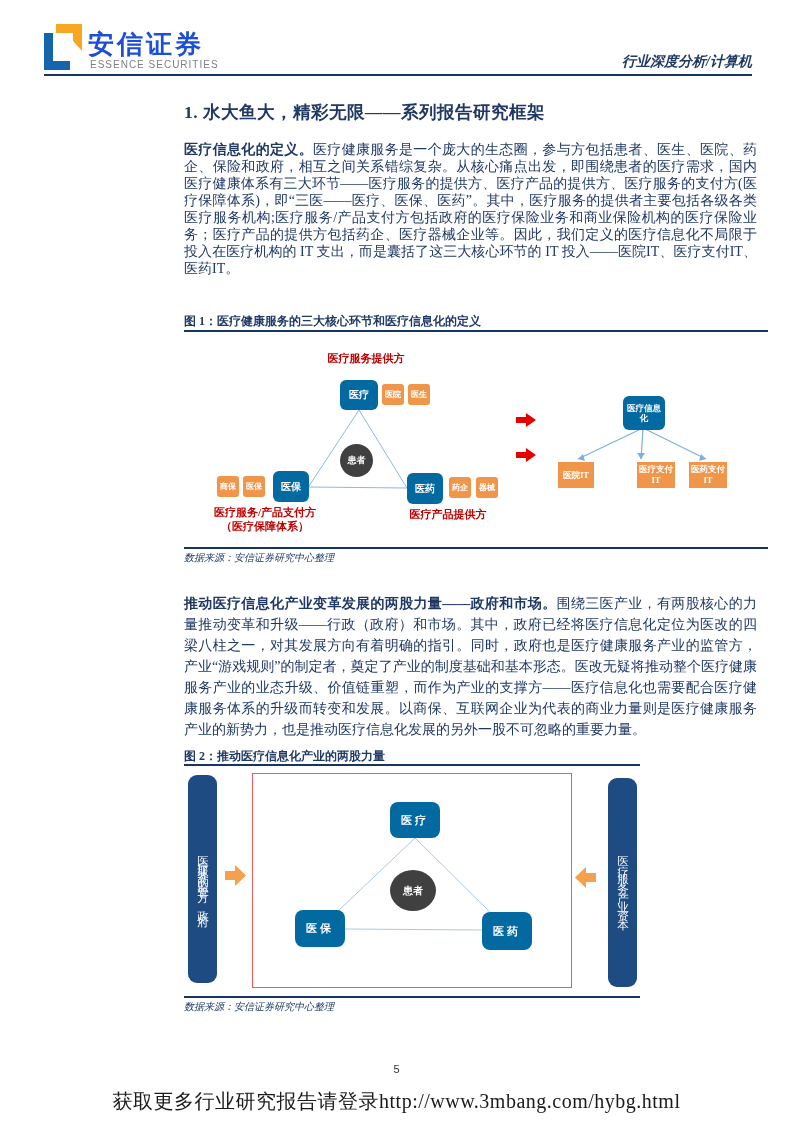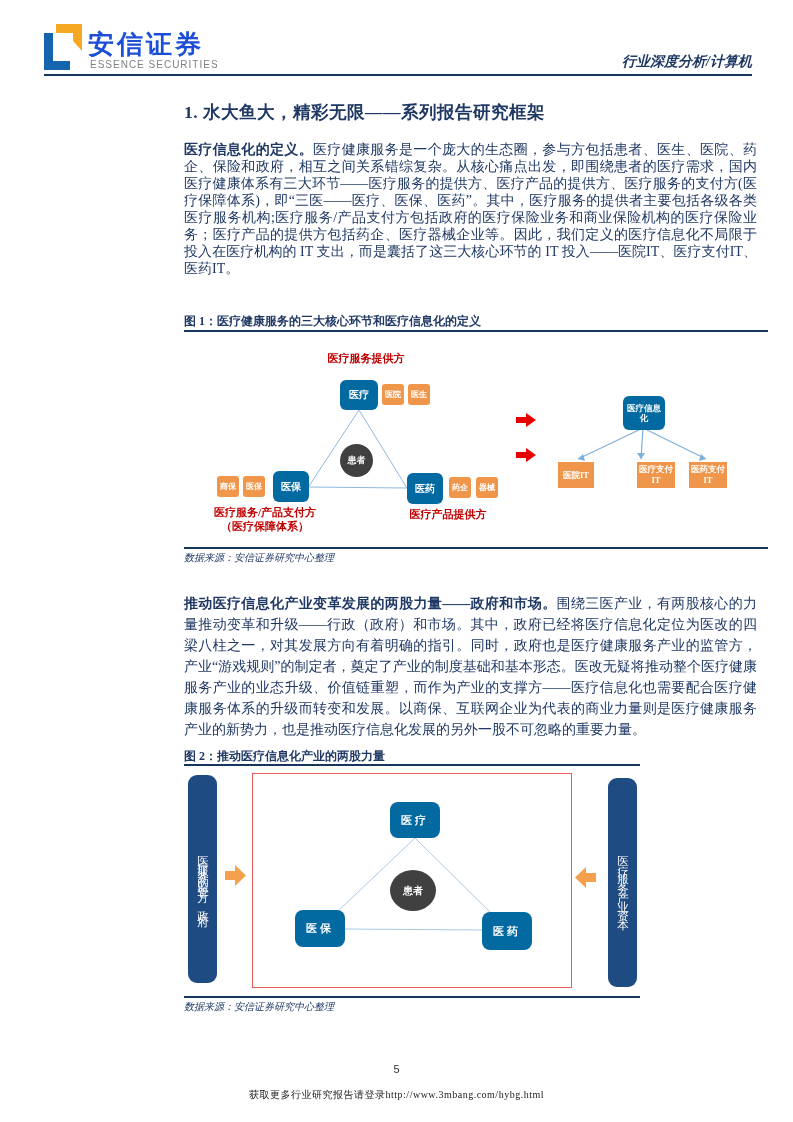--- a/index.html
+++ b/index.html
@@ -36,21 +36,21 @@
   .circle{position:absolute;display:flex;align-items:center;justify-content:center;
           background:#404040;color:#fff;font-weight:bold;border-radius:50%;text-align:right;}
   .redcap{position:absolute;color:#C00000;font-weight:bold;font-size:11px;text-align:center;}
   .diagram-svg{position:absolute;left:0;top:0;}
   .vbar{position:absolute;background:#1E4B82;border-radius:9px;display:flex;flex-direction:column;
         align-items:center;justify-content:center;color:#fff;}
   .vtext{writing-mode:vertical-rl;text-orientation:upright;font-size:11.5px;letter-spacing:5px;}
 
   
   .page-num{left:0;top:1063px;width:100%;text-align:center;font-size:11px;color:#333;font-family:"Liberation Sans",sans-serif;}
-  .promo{left:0;top:1088px;width:100%;text-align:center;font-size:10px;color:#1a1a1a;letter-spacing:0.5px;}
+  .promo{left:0;top:1088px;width:100%;text-align:center;font-size:20px;color:#1a1a1a;letter-spacing:0.5px;}
 </style>
 </head>
 <body>
 
 <div id="page">
 
   <div class="abs" style="left:44px;top:24px;width:38px;height:46px;">
     <svg width="38" height="46" viewBox="0 0 38 46">
       <polygon points="12,0 38,0 38,27 29,17 29,9 12,9" fill="#F7A823"></polygon>
       <polygon points="0,9 9,9 9,37 26,37 26,46 0,46" fill="#1565AE"></polygon>

